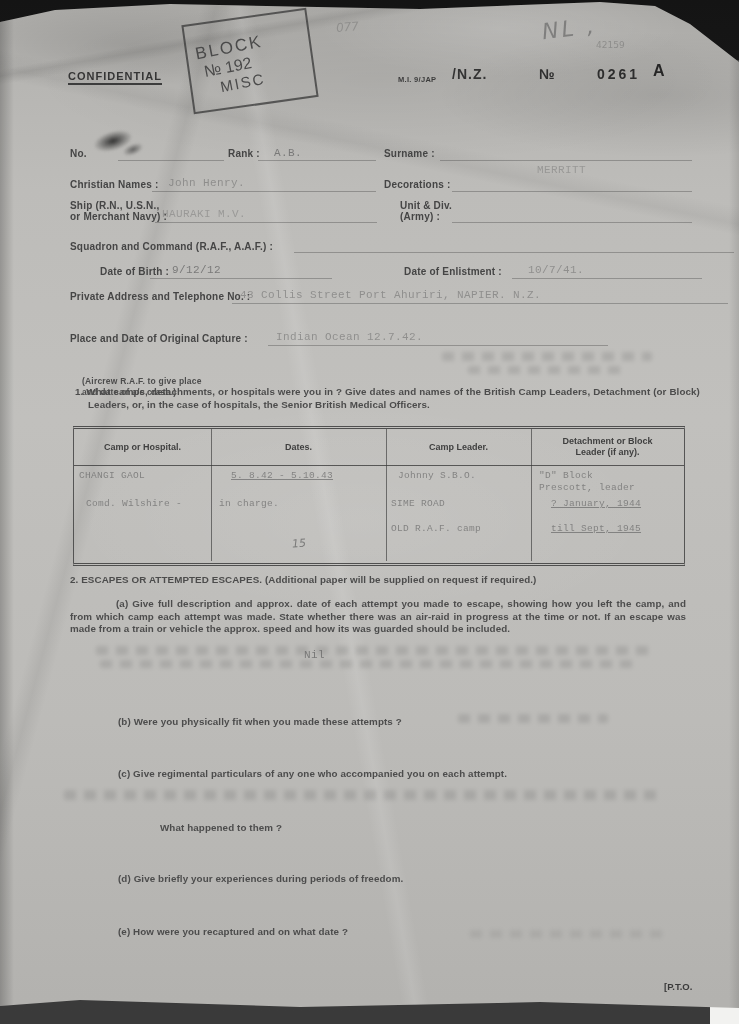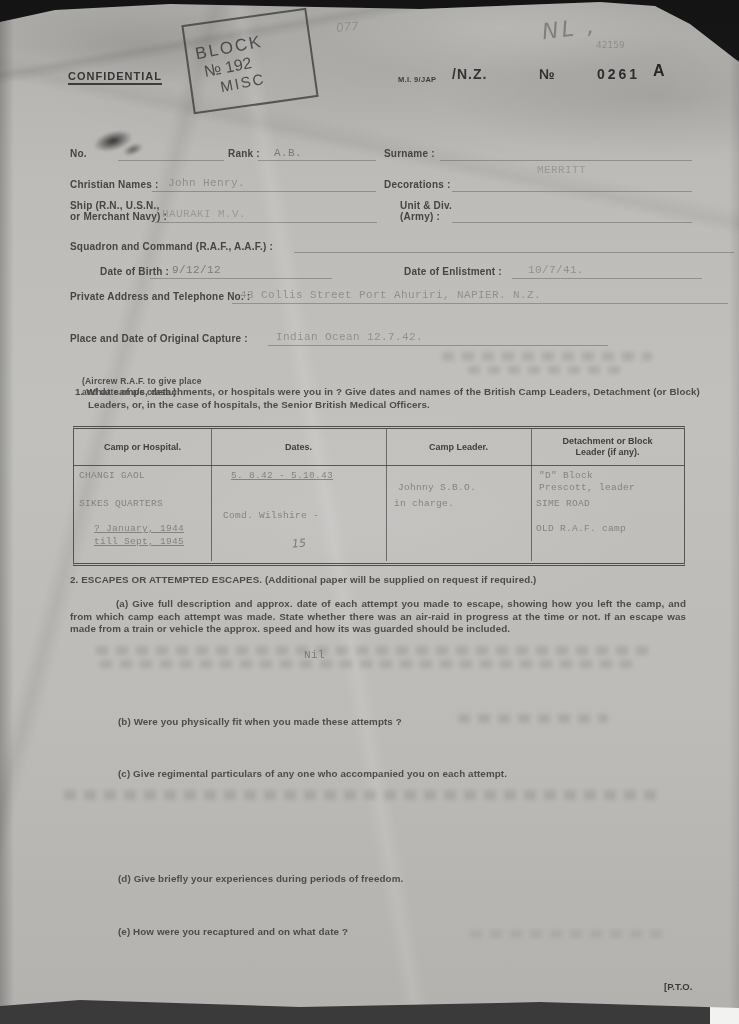--- a/index.html
+++ b/index.html
@@ -64,21 +64,21 @@
   .smudge.s2{left:118px;top:142px;width:30px;height:15px;transform:rotate(-22deg);background:radial-gradient(closest-side, rgba(35,35,35,.6), rgba(35,35,35,0) 72%);}
   .bleed{position:absolute;background:repeating-linear-gradient(90deg, rgba(85,85,85,.55) 0 12px, rgba(85,85,85,0) 12px 20px);filter:blur(2.2px);opacity:.32;border-radius:2px;}
   .table{position:absolute;left:73px;top:426px;width:610px;height:134px;
     border:1px solid rgba(60,60,60,.8);border-top:3px double rgba(60,60,60,.85);border-bottom:3px double rgba(60,60,60,.85);}
   .thead{display:grid;grid-template-columns:137px 175px 145px 153px;height:36px;border-bottom:1px solid rgba(60,60,60,.8);}
   .thead-cell{display:flex;align-items:center;justify-content:center;text-align:center;font-size:9px;font-weight:bold;color:#3f3f3f;line-height:11px;white-space:pre-line;}
   .tbody{display:grid;grid-template-columns:137px 175px 145px 153px;grid-template-rows:28px 25px 13px 22px;padding-top:4px;position:relative;}
   .tcell{font-family:"Liberation Mono", monospace;font-size:9.5px;letter-spacing:.3px;color:#6e6e6e;filter:blur(.3px);opacity:.75;white-space:pre-line;line-height:12px;}
   .tcell.c0{padding-left:5px;}
   .tcell.c1{padding-left:20px;text-decoration:underline;}
-  .tcell.c2{padding-left:12px;margin-top:12px;}
+  .tcell.c2{padding-left:12px;}
   .tcell.c3{padding-left:8px;}
   .tcell.r3.c2{white-space:nowrap;overflow:visible;z-index:2;}
   .vline{position:absolute;top:0;width:1px;height:132px;background:rgba(60,60,60,.65);}
   .answer-nil{left:304px;top:649px;font-size:11px;}
   .pto{position:absolute;left:664px;top:981px;font-size:9.5px;font-weight:bold;color:#3a3a3a;}
   .note-sm{font-size:8.5px;font-weight:bold;color:#4c4c4c;margin-top:28px;}
 </style>
 </head>
 <body>
 
@@ -158,21 +158,20 @@
         <div class="thead-cell">Camp Leader.</div>
         <div class="thead-cell">Detachment or Block
 Leader (if any).</div>
       </div>
       <div class="tbody">
           <div class="tcell r0 c0">CHANGI GAOL</div>
           <div class="tcell r0 c1">5. 8.42 -  5.10.43</div>
           <div class="tcell r0 c2">Johnny  S.B.O.</div>
           <div class="tcell r0 c3">"D" Block
 Prescott, leader</div>
-          <div class="tcell r1 c0">SIKES QUARTERS</div>
           <div class="tcell r1 c2">Comd. Wilshire -</div>
           <div class="tcell r1 c3">in charge.</div>
           <div class="tcell r2 c0">SIME ROAD</div>
           <div class="tcell r2 c1">? January, 1944</div>
           <div class="tcell r2 c2"></div>
           <div class="tcell r2 c3"></div>
           <div class="tcell r3 c0">OLD R.A.F. camp</div>
           <div class="tcell r3 c1">till Sept, 1945</div>
           <div class="tcell r3 c3"></div>
         </div>
@@ -188,20 +187,21 @@
     <div class="bleed" style="left:96px;top:646px;width:560px;height:9px;"></div>
     <div class="bleed" style="left:100px;top:660px;width:540px;height:8px;"></div>
     <div class="typed answer-nil">Nil</div>
 
     <div class="para" style="left:118px;top:716px;width:560px;text-align:left;">(b) Were you physically fit when you made these attempts ?</div>
     <div class="bleed" style="left:458px;top:714px;width:150px;height:9px;"></div>
 
     <div class="para" style="left:118px;top:768px;width:560px;text-align:left;">(c) Give regimental particulars of any one who accompanied you on each attempt.</div>
     <div class="bleed" style="left:64px;top:790px;width:600px;height:10px;"></div>
 
+    <div class="para" style="left:160px;top:822px;width:400px;text-align:left;">What happened to them ?</div>
 
     <div class="para" style="left:118px;top:873px;width:560px;text-align:left;">(d) Give briefly your experiences during periods of freedom.</div>
 
     <div class="para" style="left:118px;top:926px;width:560px;text-align:left;">(e) How were you recaptured and on what date ?</div>
     <div class="bleed" style="left:470px;top:930px;width:200px;height:8px;opacity:.2;"></div>
 
     <div class="pto">[P.T.O.</div>
   </div>
 </div>
 

